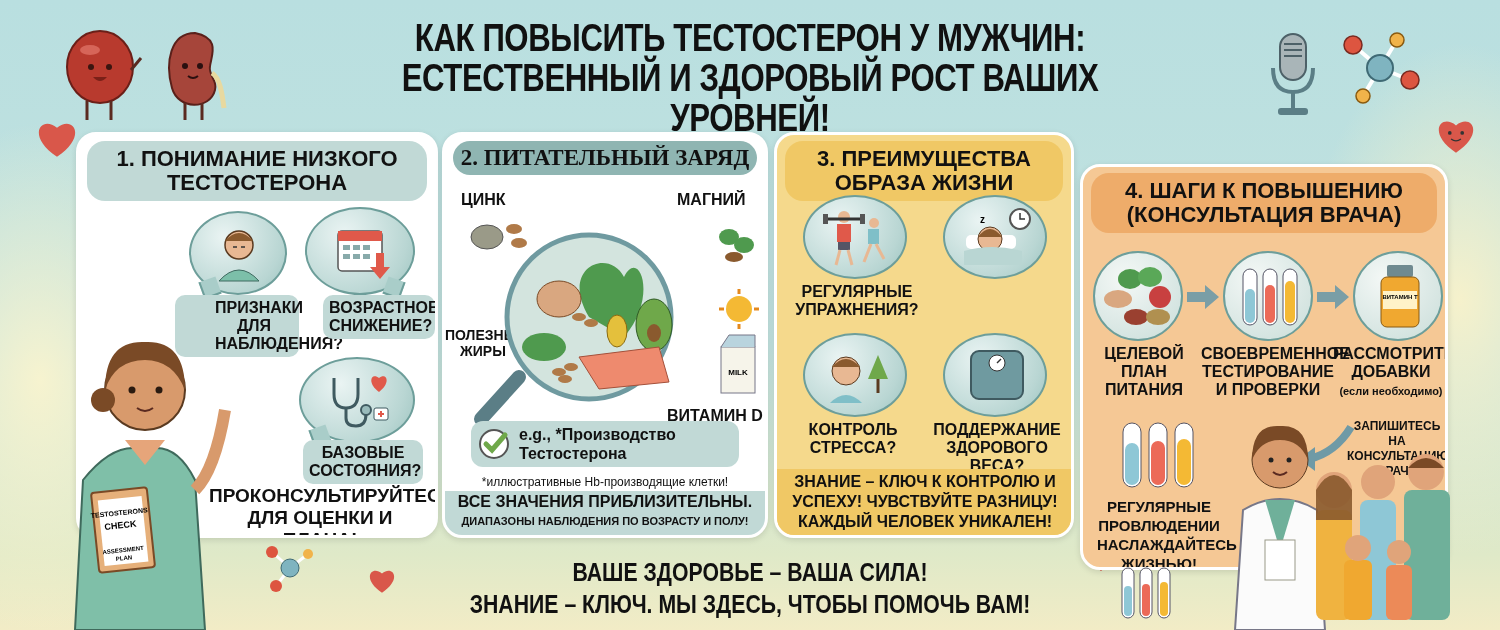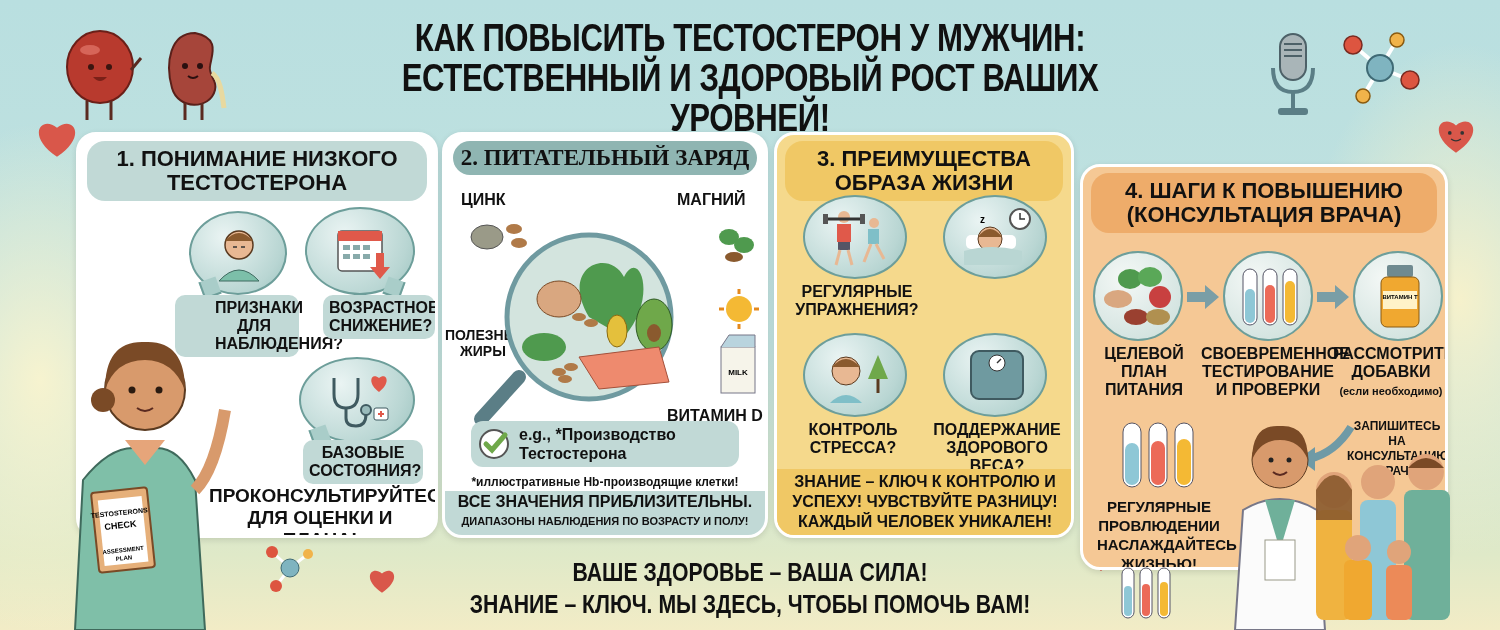--- a/index.html
+++ b/index.html
@@ -66,21 +66,21 @@
   .doctor { position: absolute; left: 1225px; top: 400px; width: 110px; height: 230px; }
   .family { position: absolute; left: 1310px; top: 440px; width: 150px; height: 190px; }
 
   .footer {
     position: absolute; left: 380px; top: 556px; width: 740px; text-align: center;
     font-weight: 900; font-size: 25px; line-height: 32px;
     transform: scaleX(0.85); transform-origin: center top;
   }
 
   .heart { position: absolute; }
-  .small-note { font-size: 12px; font-weight: 700; }
+  .small-note { font-size: 12px; font-weight: 400; }
 </style>
 </head>
 <body>
 
 <div class="glow-left"></div>
 <div class="glow-right"></div>
 
 <svg style="position:absolute;left:55px;top:25px" width="90" height="100" viewBox="0 0 90 100">
   <ellipse cx="45" cy="42" rx="33" ry="36" fill="#b83a2e" stroke="#6b1f18" stroke-width="2"></ellipse>
   <ellipse cx="35" cy="25" rx="10" ry="5" fill="#e2786c" opacity="0.7"></ellipse>

